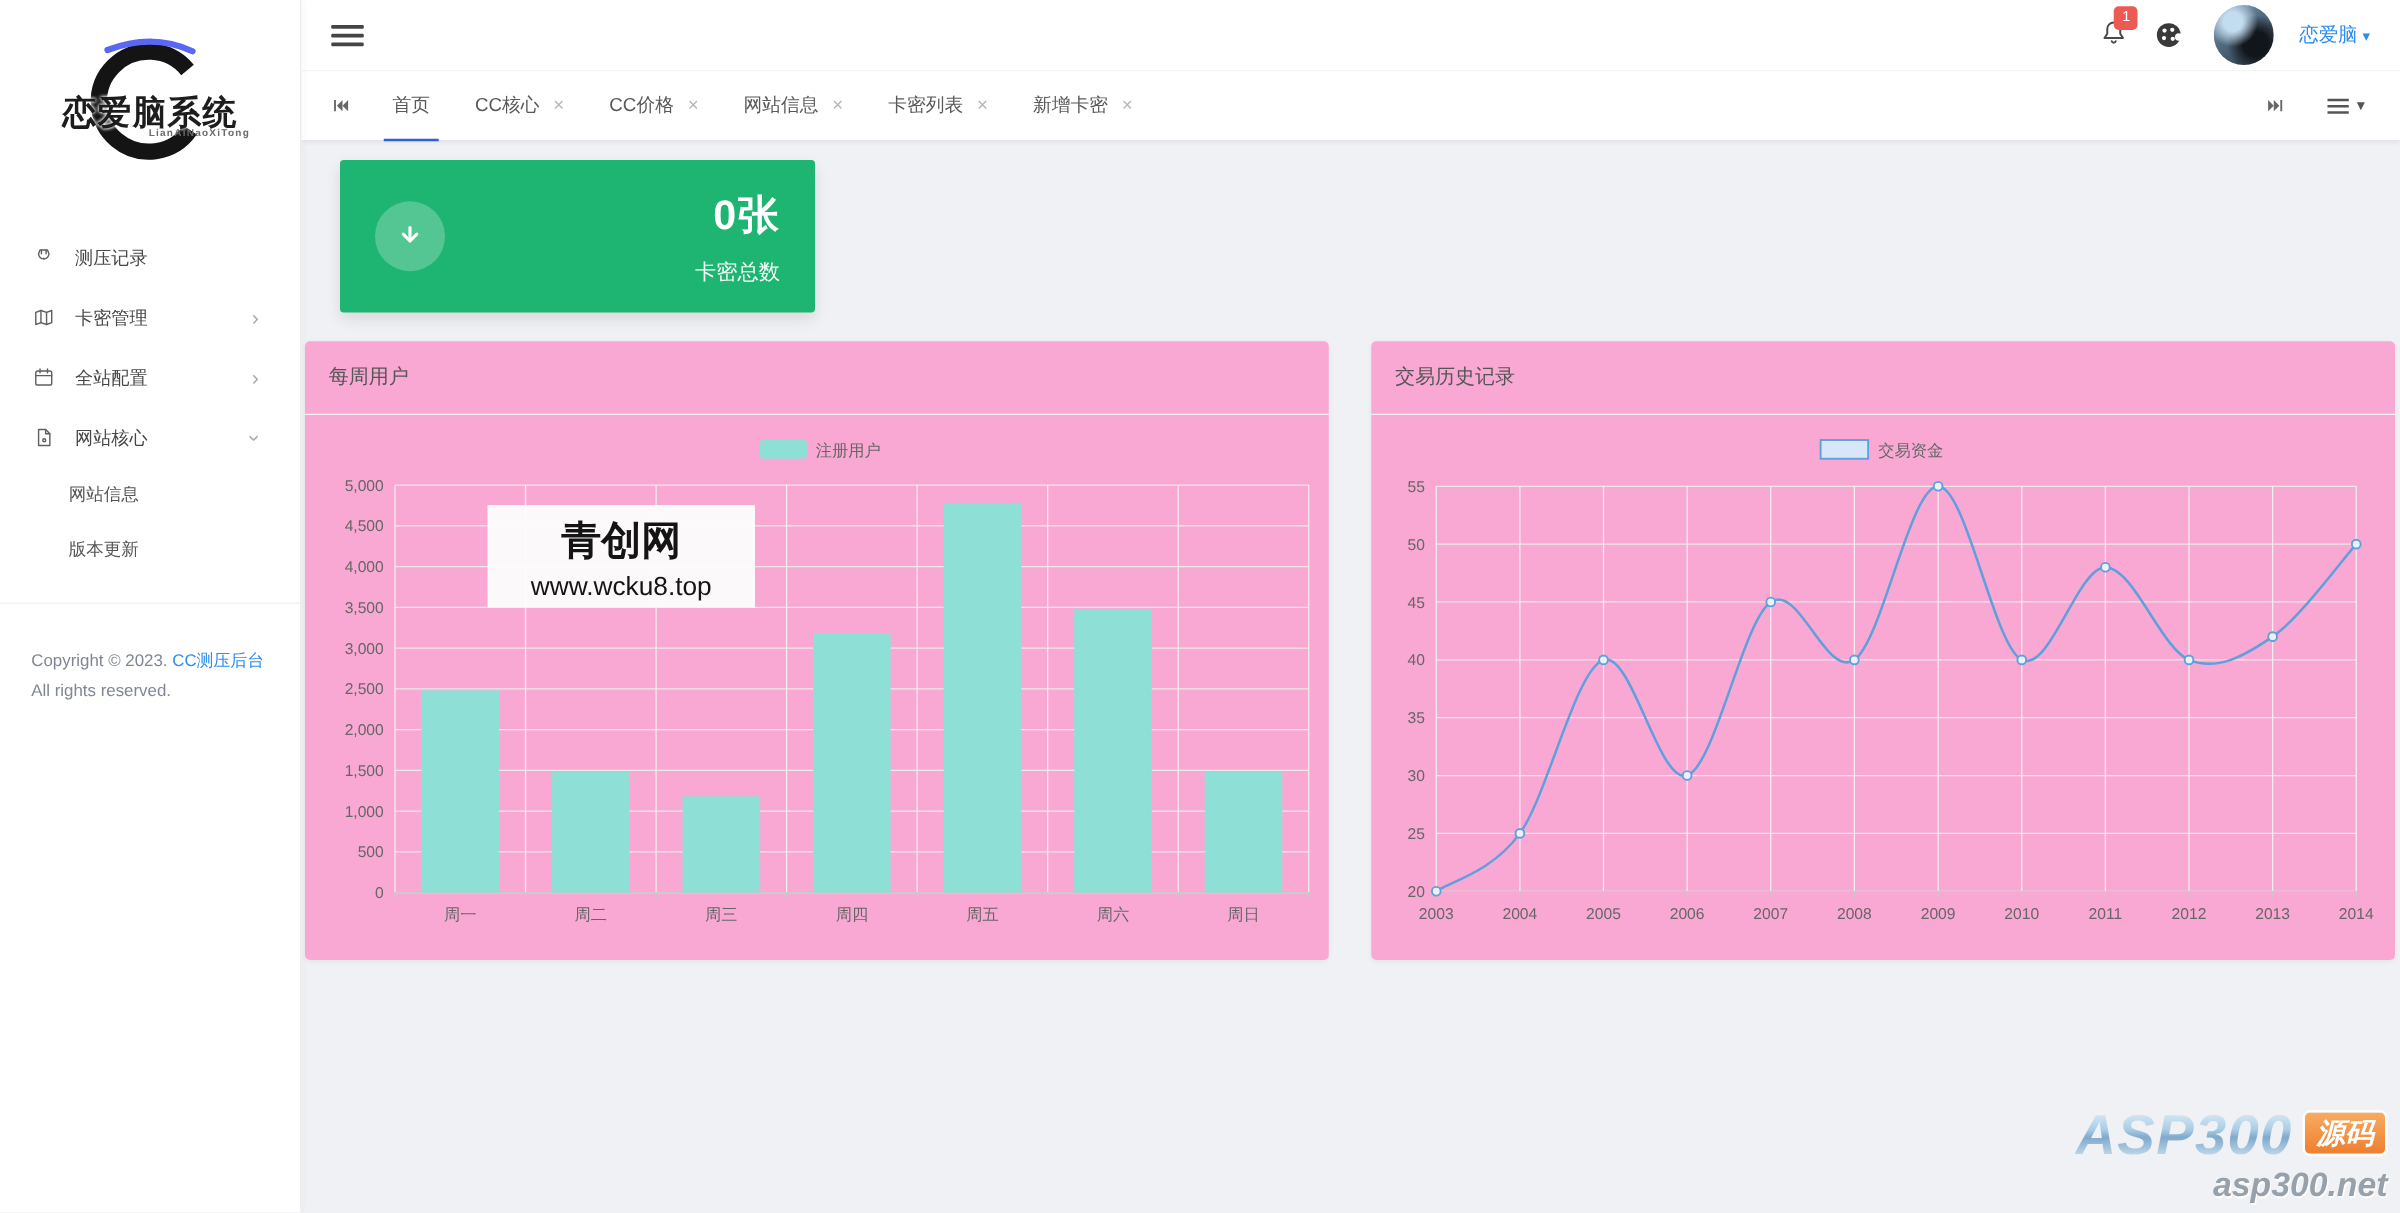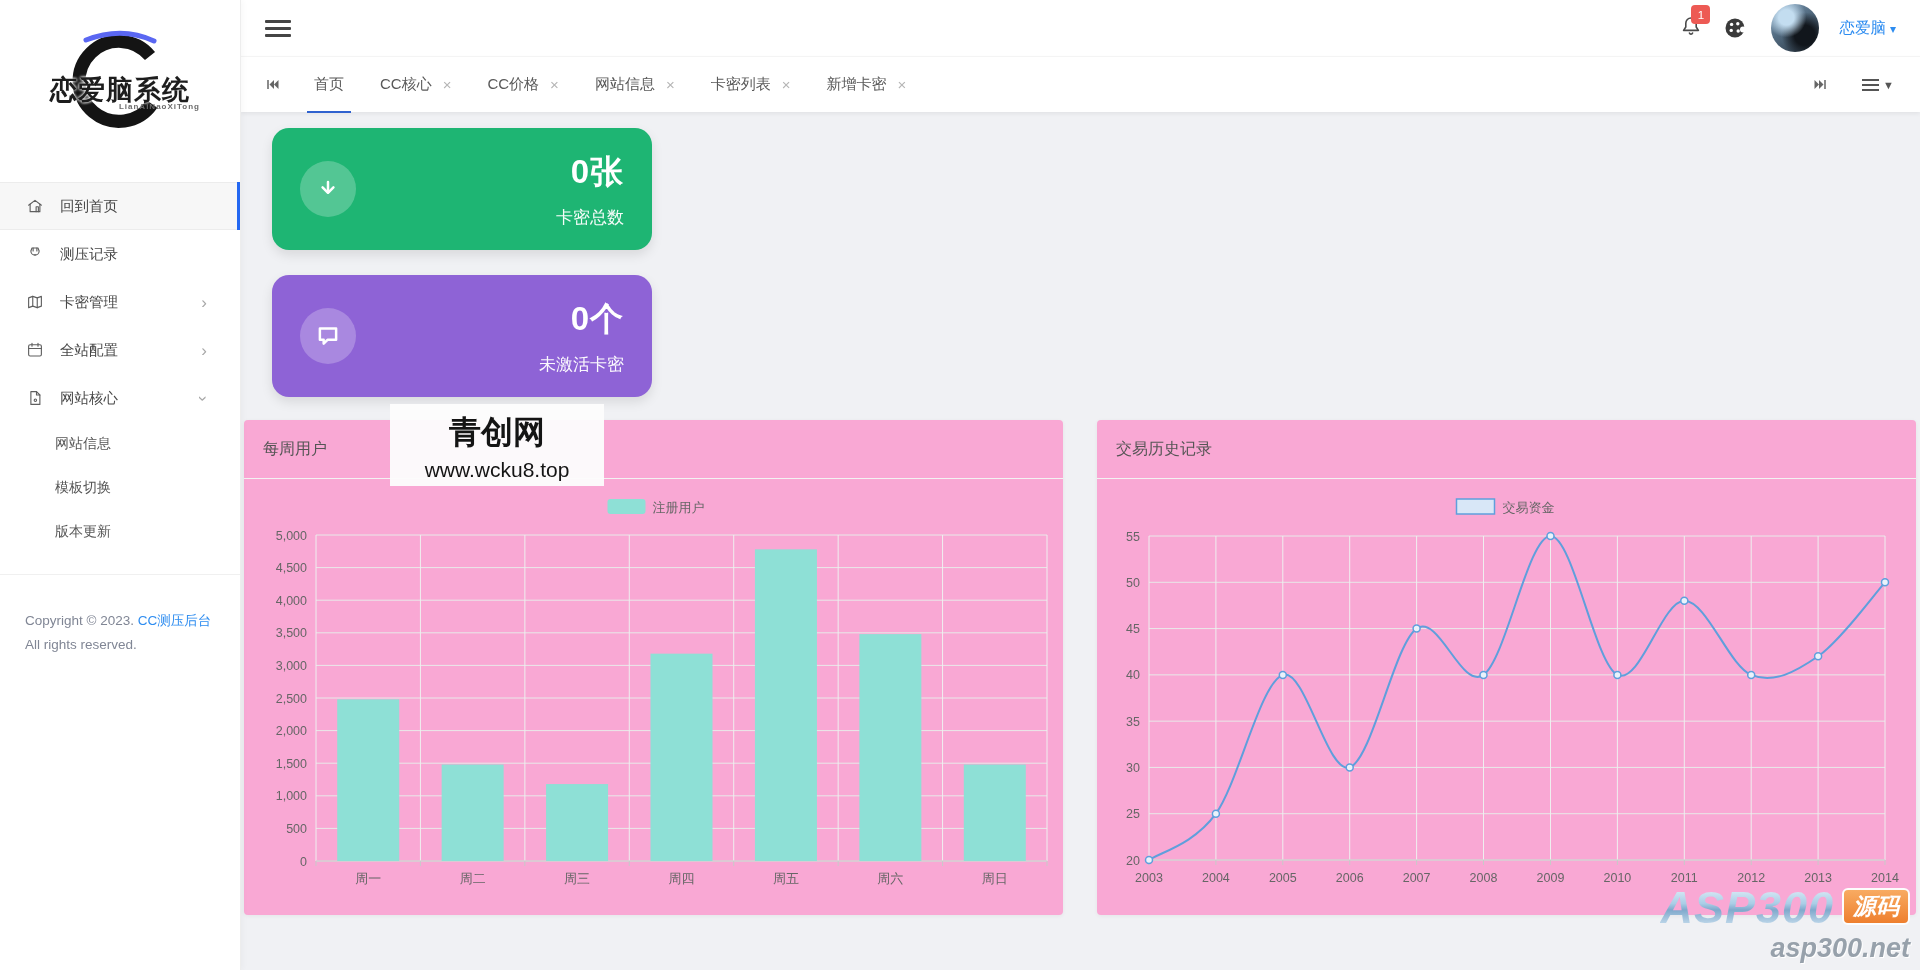--- a/index.html
+++ b/index.html
@@ -56,21 +56,21 @@
          color:#595959; cursor:pointer; position:relative; white-space:nowrap; }
   .tab.active::after { content:''; position:absolute; left:6px; right:6px; bottom:0; height:2px; background:var(--accent); }
   .tab .close { margin-left:11px; color:#b5b5b5; font-size:15px; line-height:1; }
   .tabbar-right { margin-left:auto; display:flex; align-items:center; gap:28px; padding-right:8px; }
   .menu-btn { display:flex; align-items:center; gap:4px; cursor:pointer; color:#555; }
   .menu-btn .bars i { display:block; width:17px; height:2px; background:#555; margin:3px 0; }
   .menu-btn .caret { font-size:11px; color:#555; }
   
   .content { flex:1; padding-top:16px; position:relative; }
   .stats { padding-left:31px; display:flex; flex-direction:column; gap:25px; }
-  .stat-card { width:380px; height:122px; border-radius:17px; color:#fff; display:flex; align-items:center;
+  .stat-card { width:380px; height:122px; border-radius:3px; color:#fff; display:flex; align-items:center;
                padding:0 28px; box-shadow:0 5px 12px rgba(0,0,0,.10); }
   .stat-icon { width:56px; height:56px; border-radius:50%; background:rgba(255,255,255,.24);
                display:flex; align-items:center; justify-content:center; }
   .stat-icon svg { width:26px; height:26px; stroke:#fff; fill:none; stroke-width:2.3; stroke-linecap:round; stroke-linejoin:round; }
   .stat-text { margin-left:auto; text-align:right; }
   .stat-value { font-size:33px; font-weight:600; letter-spacing:1px; }
   .stat-label { font-size:17px; margin-top:11px; opacity:.96; }
   .charts-row { display:flex; gap:34px; margin:23px 4px 0 3px; }
   .card { background:#f9a8d4; border-radius:4px; flex:1; height:495px; box-shadow:0 1px 4px rgba(0,0,0,.05);
           display:flex; flex-direction:column; min-width:0; }
@@ -96,30 +96,20 @@
 <aside class="sidebar">
   <div class="logo-wrap">
     <svg class="logo-art" width="124" height="118" viewBox="0 0 124 118">
       <path d="M 92 38 A 40 40 0 1 0 94 86" stroke="#141414" stroke-width="13" fill="none"></path>
       <path d="M 28 22 Q 64 8 96 23" stroke="#5a67f2" stroke-width="5" fill="none" stroke-linecap="round"></path>
     </svg>
     <div class="logo-title">恋爱脑系统</div>
     <div class="logo-sub">LianAiNaoXiTong</div>
   </div>
   <nav id="side-nav">
-      <div class="nav-item active">
-        <span class="nav-icon">
-          <svg viewBox="0 0 24 24">
-            <path d="M3.5 11 L12 4.5 L20.5 11"></path>
-            <path d="M5.5 9.5 V19.5 H18.5 V9.5"></path>
-            <path d="M13.5 19.5 V13 h3 v6.5"></path>
-          </svg>
-        </span>
-        <span>回到首页</span>
-      </div>
       <div class="nav-item">
         <span class="nav-icon">
           <svg viewBox="0 0 24 24">
             <path d="M8 4 h8 l1.5 4 a5.5 5.5 0 1 1 -11 0 Z"></path>
             <path d="M9.5 4 v4 M14.5 4 v4"></path>
             <circle cx="12" cy="13" r="1" fill="#5f5f5f" stroke="none"></circle>
           </svg>
         </span>
         <span>测压记录</span>
       </div>
@@ -148,21 +138,20 @@
           <svg viewBox="0 0 24 24">
             <path d="M6.5 3.5 H14 L18.5 8 V20.5 H6.5 Z"></path>
             <path d="M14 3.5 V8 H18.5"></path>
             <circle cx="12.5" cy="15" r="1.6"></circle>
           </svg>
         </span>
         <span>网站核心</span>
         <span class="nav-chevron down">›</span>
       </div>
       <div class="nav-sub">网站信息</div>
-      <div class="nav-sub">模板切换</div>
       <div class="nav-sub">版本更新</div>
     </nav>
   <div class="copyright">
     <span>Copyright © 2023.</span>
     <a href="#">CC测压后台</a><br>
     <span>All rights reserved.</span>
   </div>
 </aside>
 
 <div class="main">
@@ -250,31 +239,20 @@
         <div class="stat-card" style="background: rgb(30, 181, 115);">
           <div class="stat-icon">
             <svg viewBox="0 0 24 24">
               <path d="M12 5.5 V15"></path>
               <path d="M7 10.5 L12 15.5 L17 10.5"></path>
             </svg>
           </div>
           <div class="stat-text">
             <div class="stat-value">0张</div>
             <div class="stat-label">卡密总数</div>
-          </div>
-        </div>
-        <div class="stat-card" style="background: rgb(142, 99, 214);">
-          <div class="stat-icon">
-            <svg viewBox="0 0 24 24">
-              <path d="M4.5 5 H19.5 V15.5 H11.5 L8 19 V15.5 H4.5 Z"></path>
-            </svg>
-          </div>
-          <div class="stat-text">
-            <div class="stat-value">0个</div>
-            <div class="stat-label">未激活卡密</div>
           </div>
         </div>
       </div>
 
     <div class="charts-row">
       <section class="card">
         <div class="card-header">每周用户</div>
         <div class="card-body" id="chart-bar-body">
             <svg viewBox="0 0 819 436" preserveAspectRatio="none" font-family="inherit">
               <rect x="363.5" y="20" width="38" height="15" rx="3" fill="#8ee0d6"></rect>

